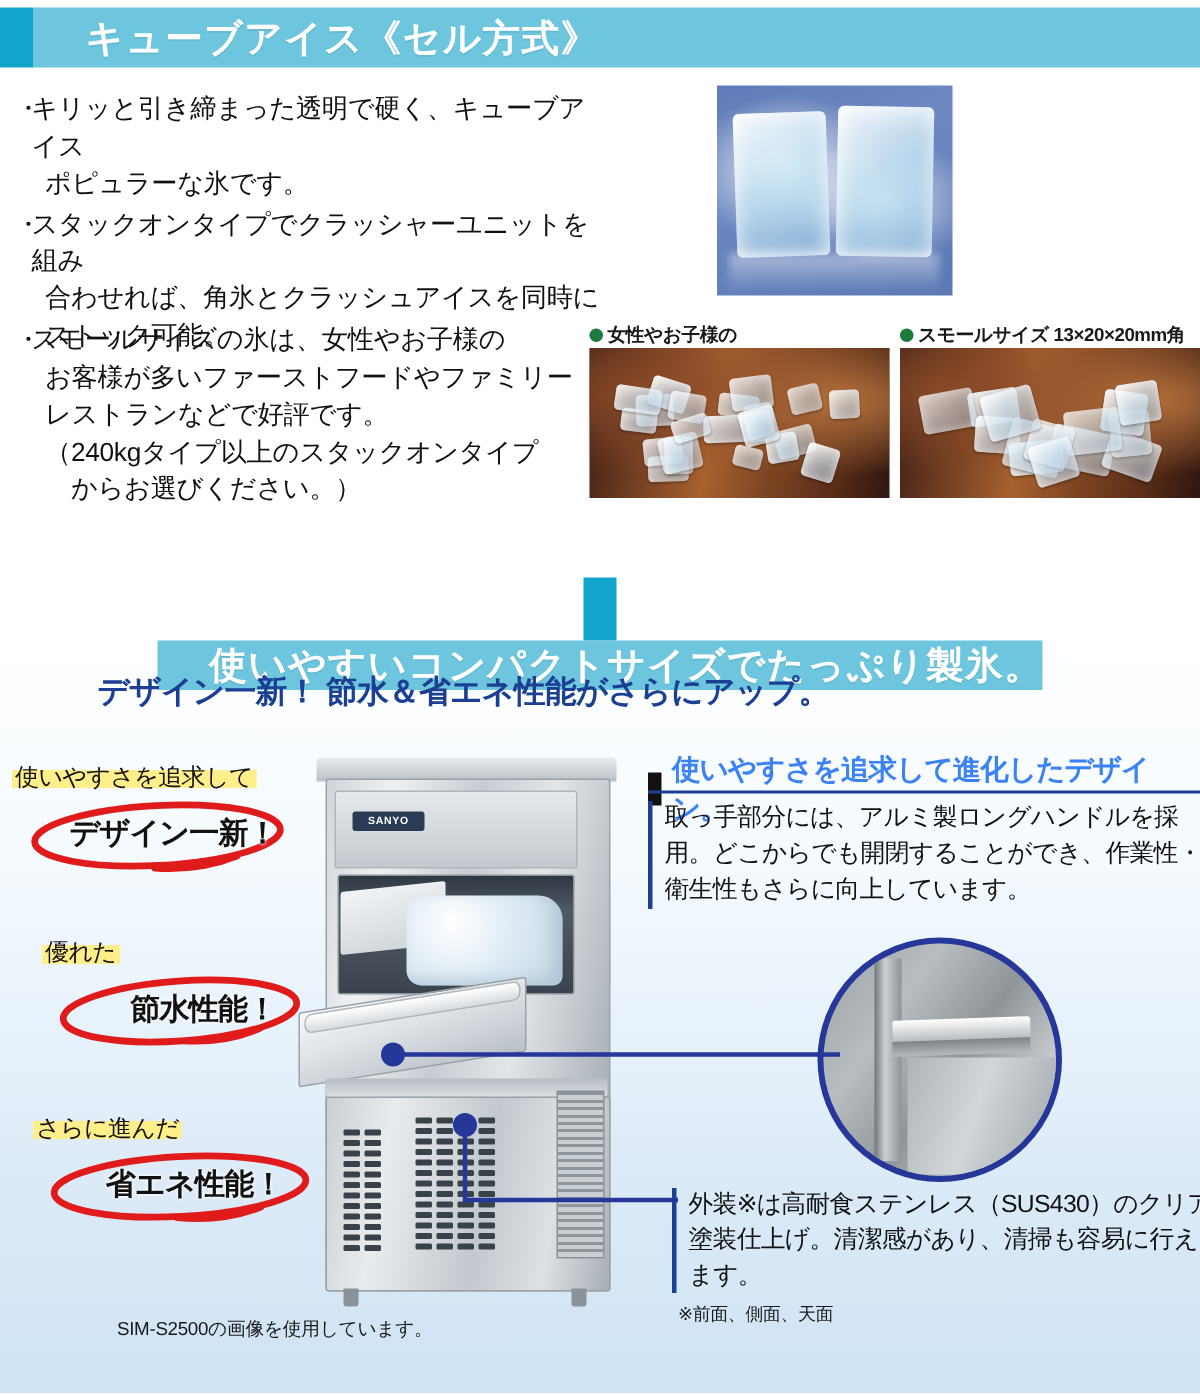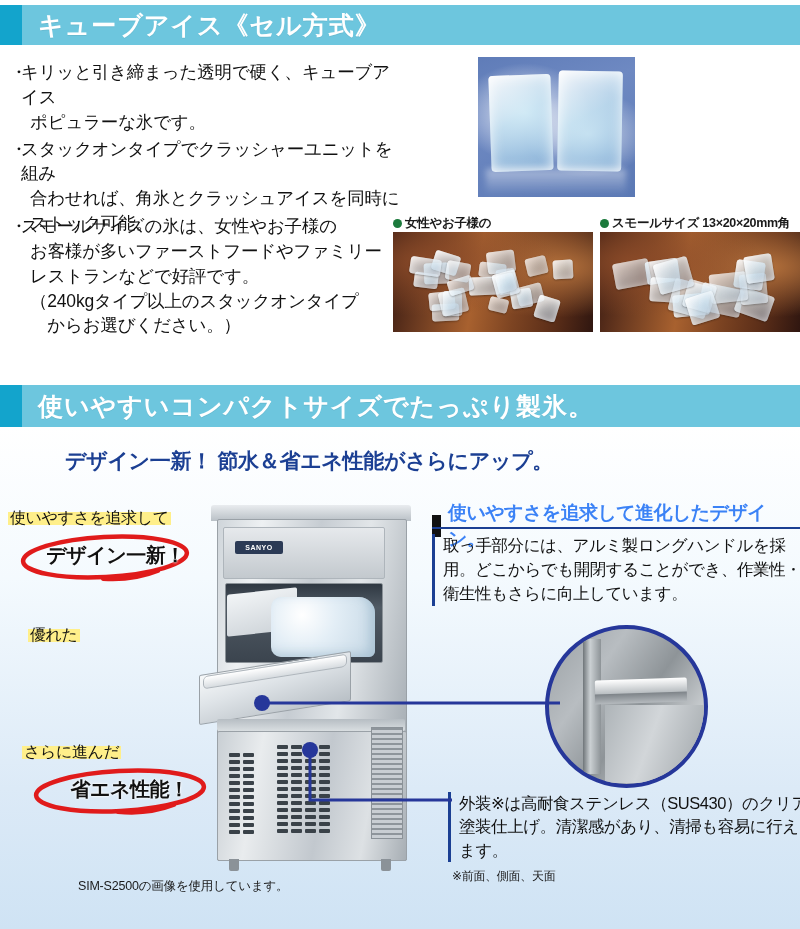--- a/index.html
+++ b/index.html
@@ -13,27 +13,27 @@
   .page{position:relative;width:800px;height:929px;overflow:hidden;}
 
   
   .sec1{position:absolute;left:0;top:0;width:800px;height:375px;background:#fff;}
 
   .bar{position:absolute;display:flex;align-items:center;}
   .bar .bar-cap{width:22px;height:100%;background:#13a4cc;flex:0 0 auto;}
   .bar .bar-body{flex:1 1 auto;height:100%;background:#6dc6de;display:flex;align-items:center;}
   .bar .bar-title{
     color:#ffffff;font-weight:bold;letter-spacing:1px;
-    padding-left:16px;text-shadow:0 1px 0 rgba(0,0,0,.06);
+    padding-left:35px;text-shadow:0 1px 0 rgba(0,0,0,.06);
   }
 
   #section1-header{left:0;top:5px;width:800px;height:40px;}
   #section1-header .bar-title{font-size:25px;}
 
-  #section2-header{left:0;top:385px;width:800px;height:42px;}
+  #section2-header{left:0;top:385px;width:800px;height:42px;flex-direction:column;}
   #section2-header .bar-title{font-size:25px;}
 
   .bullets{position:absolute;left:10px;width:390px;color:#111;
     font-size:17.5px;line-height:1.42;letter-spacing:-.2px;}
   #bullets-cube{top:60px;}
   #bullets-small{top:214px;}
   .bullet{display:flex;margin-bottom:2px;}
   .bullet .dot{flex:0 0 auto;width:11px;}
   .bullet .btxt{flex:1 1 auto;}
   .bullet .btxt .ln{display:block;}
@@ -300,20 +300,27 @@
       <svg width="200" height="50" viewBox="0 0 200 50">
         <ellipse cx="97" cy="24" rx="82" ry="20" fill="none" stroke="#e01b1b" stroke-width="4.5" stroke-linecap="round" transform="rotate(-3 97 24)" stroke-dasharray="470 40" stroke-dashoffset="20"></ellipse>
         <path d="M150 38 q-25 10 -55 8" fill="none" stroke="#e01b1b" stroke-width="4" stroke-linecap="round"></path>
       </svg>
       <span class="ringtxt">デザイン一新！</span>
     </div>
   </div>
 
   <div class="callout" id="callout-water">
     <span class="lead">優れた</span>
+    <div class="ring">
+      <svg width="200" height="50" viewBox="0 0 200 50">
+        <ellipse cx="92" cy="24" rx="78" ry="20" fill="none" stroke="#e01b1b" stroke-width="4.5" stroke-linecap="round" transform="rotate(-4 92 24)" stroke-dasharray="450 38" stroke-dashoffset="14"></ellipse>
+        <path d="M145 36 q-24 10 -52 8" fill="none" stroke="#e01b1b" stroke-width="4" stroke-linecap="round"></path>
+      </svg>
+      <span class="ringtxt">節水性能！</span>
+    </div>
   </div>
 
   <div class="callout" id="callout-energy">
     <span class="lead">さらに進んだ</span>
     <div class="ring">
       <svg width="205" height="50" viewBox="0 0 205 50">
         <ellipse cx="98" cy="24" rx="84" ry="20" fill="none" stroke="#e01b1b" stroke-width="4.5" stroke-linecap="round" transform="rotate(-3 98 24)" stroke-dasharray="480 40" stroke-dashoffset="24"></ellipse>
         <path d="M152 38 q-26 10 -56 7" fill="none" stroke="#e01b1b" stroke-width="4" stroke-linecap="round"></path>
       </svg>
       <span class="ringtxt">省エネ性能！</span>

